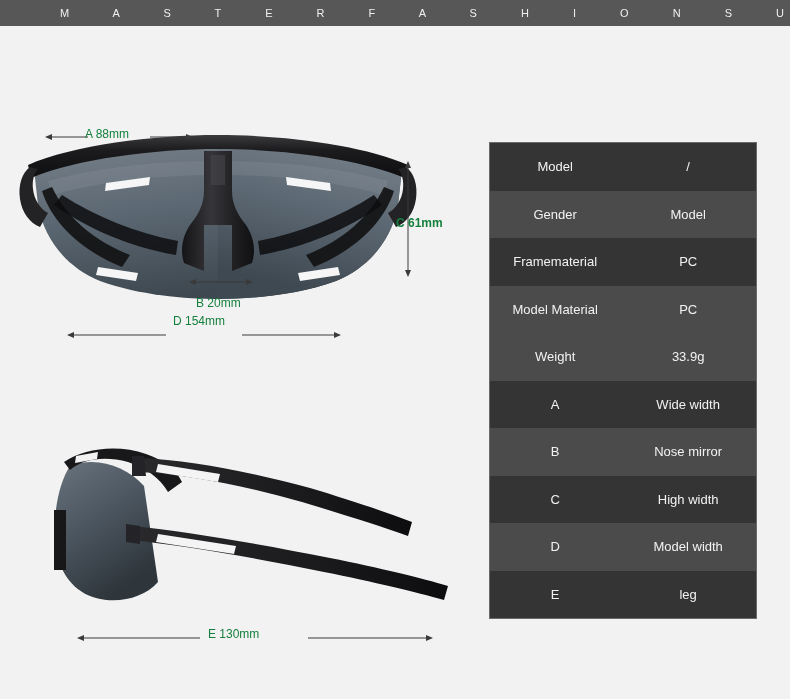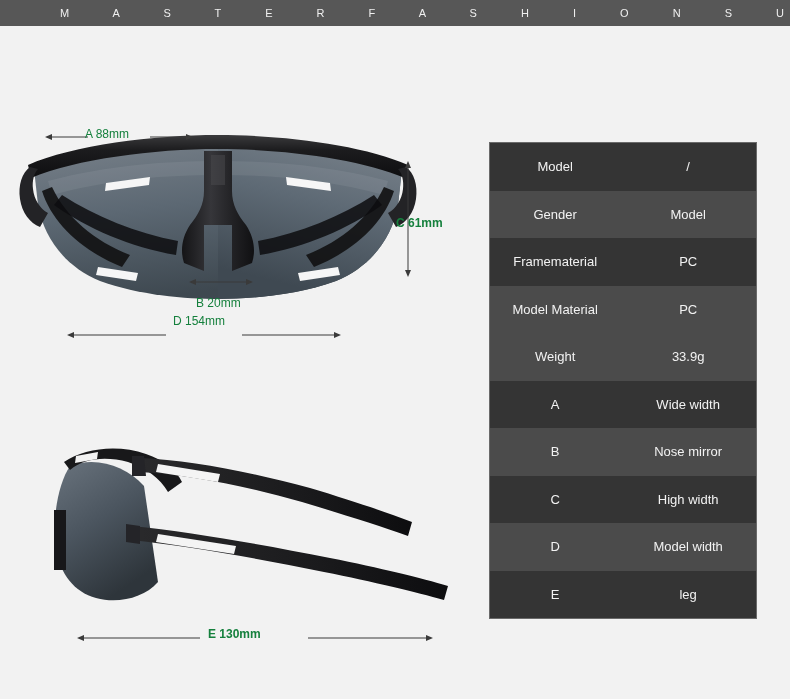--- a/index.html
+++ b/index.html
@@ -34,21 +34,21 @@
 
   
   .side-wrap{position:absolute;left:40px;top:400px;width:430px;height:185px;}
 
   
   .dim{position:absolute;color:#15803d;font-size:12px;white-space:nowrap;}
   .dim-a{left:85px;top:101px;}
   .dim-b{left:196px;top:270px;}
   .dim-c{left:396px;top:190px;font-weight:bold;}
   .dim-d{left:173px;top:288px;}
-  .dim-e{left:208px;top:601px;font-weight:bold;}
+  .dim-e{left:208px;top:601px;}
 
   .arrow-svg{position:absolute;}
   .ar-a{left:44px;top:104px;}
   .ar-b{left:189px;top:250px;}
   .ar-c{left:402px;top:135px;}
   .ar-d{left:66px;top:302px;}
   .ar-e{left:76px;top:605px;}
 
   
   .spec-table{

